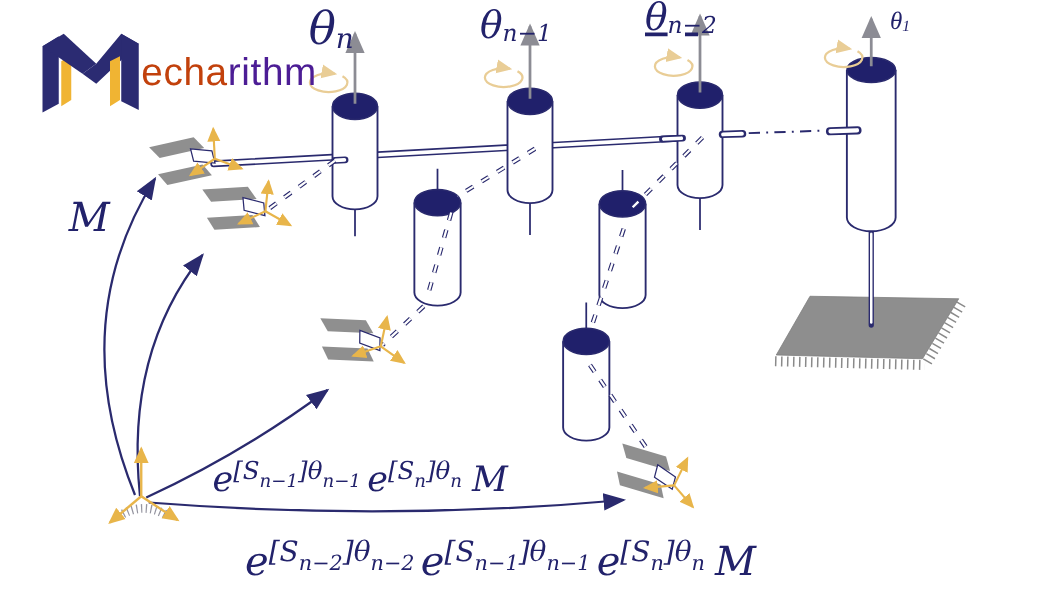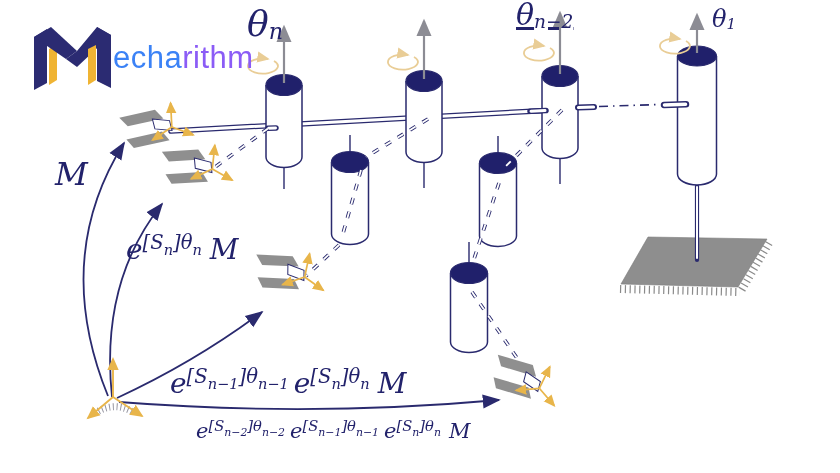--- a/index.html
+++ b/index.html
@@ -9,30 +9,30 @@
   .fx{position:absolute;font-family:"DejaVu Serif",serif;font-style:italic;
       color:#22226B;white-space:nowrap;line-height:1;}
   .t-b{font-size:1em;}
   .t-be{font-size:1em;margin-left:5px;}
   .t-bm{font-size:1em;margin-left:8px;}
   .t-s{font-size:0.70em;vertical-align:0.5em;}
   .t-ss{font-size:0.52em;vertical-align:0.24em;}
   .t-sub{font-size:0.62em;vertical-align:-0.15em;}
   #logo-text{position:absolute;left:113px;top:40px;font-size:31px;letter-spacing:0.5px;
              font-family:"Liberation Sans",sans-serif;font-weight:400;}
-  #logo-text .g1{color:#3b82f6;}
-  #logo-text .g2{color:#8b5cf6;}
+  #logo-text .g1{color:#c2410c;}
+  #logo-text .g2{color:#4c1d95;}
   #lbl-theta-n{left:247px;top:6px;font-size:36px;}
   #lbl-theta-n1{left:384px;top:6px;font-size:30px;}
   #lbl-theta-n2{left:516px;top:0px;font-size:30px;text-decoration:underline;}
-  #lbl-theta-1{left:712px;top:7px;font-size:24px;}
+  #lbl-theta-1{left:712px;top:7px;font-size:20px;font-family:Liberation Serif, serif;}
   #lbl-m{left:55px;top:158px;font-size:32px;}
   #lbl-exp-n{left:126px;top:233px;font-size:28px;}
   #lbl-exp-n1{left:170px;top:367px;font-size:28px;}
-  #lbl-exp-n2{left:196px;top:419px;font-size:21px;}
+  #lbl-exp-n2{left:196px;top:431px;font-size:32px;}
 </style>
 </head>
 <body>
 
 <div id="stage">
 
 <svg id="art" width="840" height="473" viewBox="0 0 840 473">
   <defs>
     <marker id="mN" markerWidth="11" markerHeight="9" refX="9" refY="4.5" orient="auto">
       <path d="M0,0.6 L10,4.5 L0,8.4 z" fill="#2A2A6E"></path>
@@ -168,21 +168,21 @@
       <line x1="113" y1="397" x2="113" y2="359" marker-end="url(#mGo)"></line>
       <line x1="113" y1="397" x2="88" y2="418" marker-end="url(#mGo)"></line>
       <line x1="113" y1="397" x2="142" y2="416" marker-end="url(#mGo)"></line>
     </g>
   </g>
 </svg>
 
 <div id="logo-text"><span class="g1">echa</span><span class="g2">rithm</span></div>
 
 <div class="fx" id="lbl-theta-n"><span class="t-b">θ</span><span class="t-sub">n</span></div>
+<div class="fx" id="lbl-theta-n1"><span class="t-b">θ</span><span class="t-sub">n−1</span></div>
 <div class="fx" id="lbl-theta-n2"><span class="t-b">θ</span><span class="t-sub">n−2</span></div>
 <div class="fx" id="lbl-theta-1"><span class="t-b">θ</span><span class="t-sub">1</span></div>
 
 <div class="fx" id="lbl-m"><span class="t-b">M</span></div>
-<div class="fx" id="lbl-exp-n"><span class="t-b">e</span><span class="t-s">[S</span><span class="t-ss">n</span><span class="t-s">]θ</span><span class="t-ss">n</span><span class="t-bm">M</span></div>
 <div class="fx" id="lbl-exp-n1"><span class="t-b">e</span><span class="t-s">[S</span><span class="t-ss">n−1</span><span class="t-s">]θ</span><span class="t-ss">n−1</span><span class="t-be">e</span><span class="t-s">[S</span><span class="t-ss">n</span><span class="t-s">]θ</span><span class="t-ss">n</span><span class="t-bm">M</span></div>
 <div class="fx" id="lbl-exp-n2"><span class="t-b">e</span><span class="t-s">[S</span><span class="t-ss">n−2</span><span class="t-s">]θ</span><span class="t-ss">n−2</span><span class="t-be">e</span><span class="t-s">[S</span><span class="t-ss">n−1</span><span class="t-s">]θ</span><span class="t-ss">n−1</span><span class="t-be">e</span><span class="t-s">[S</span><span class="t-ss">n</span><span class="t-s">]θ</span><span class="t-ss">n</span><span class="t-bm">M</span></div>
 
 </div>
 
 </body></html>

